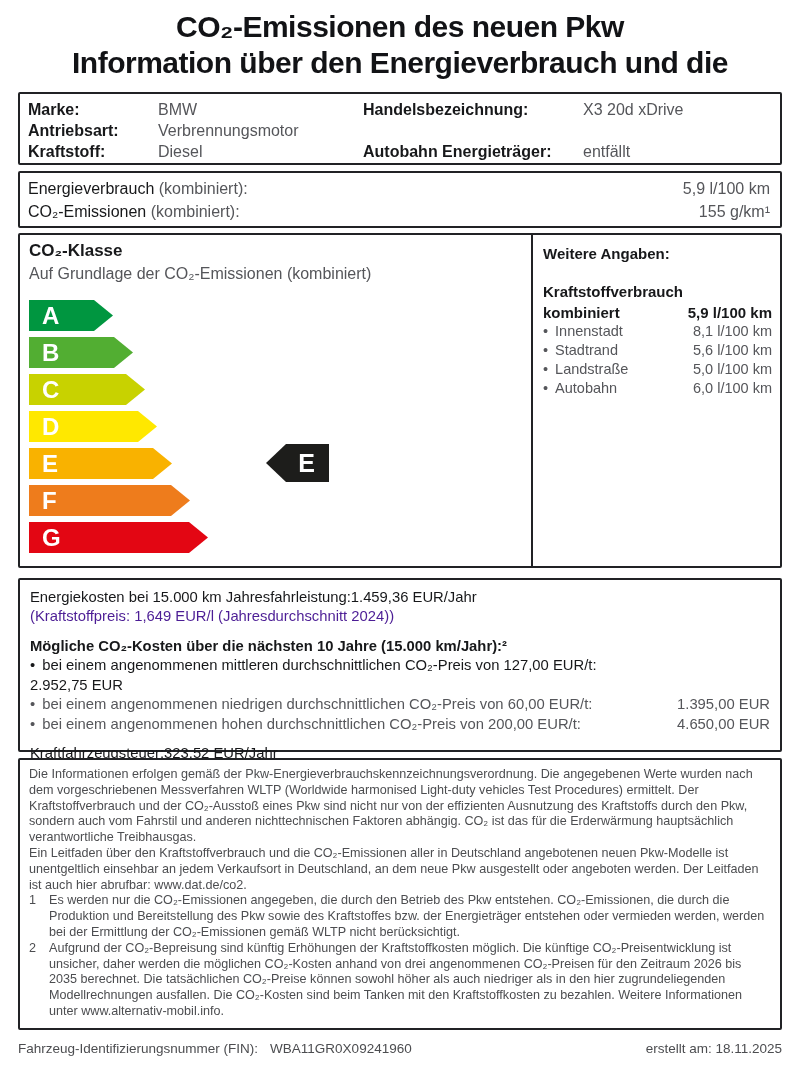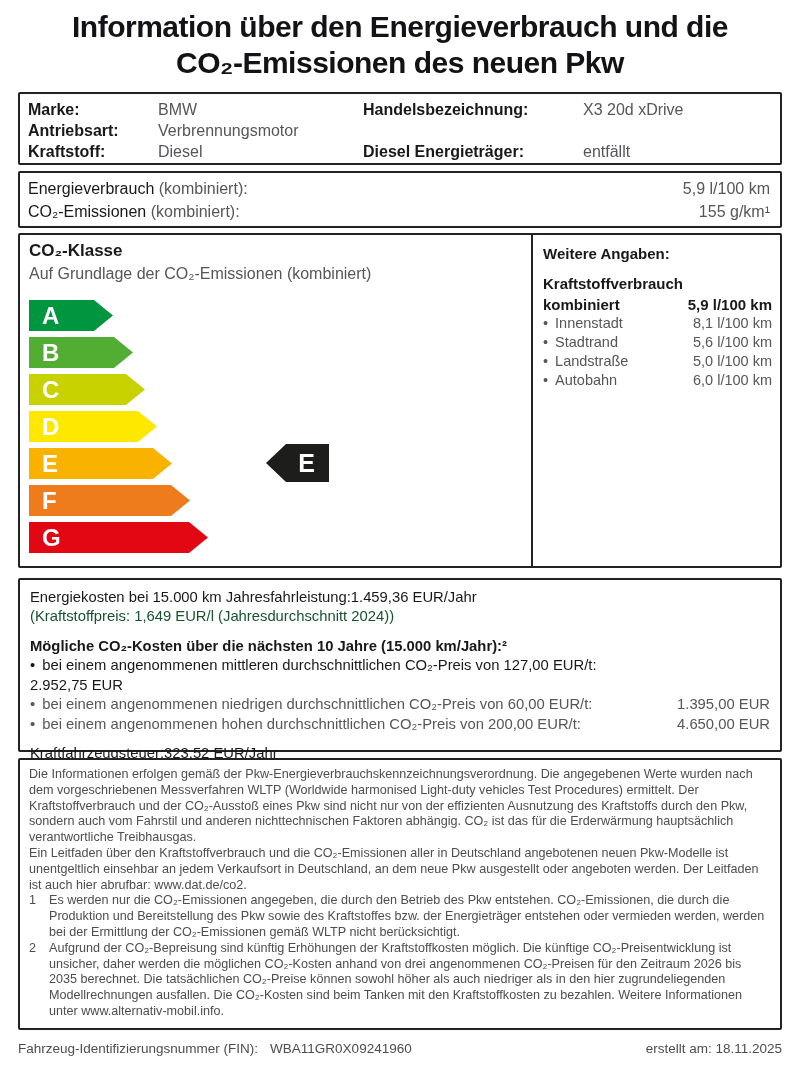--- a/index.html
+++ b/index.html
@@ -34,30 +34,30 @@
   .arrows { position:relative; margin-top:16px; height:260px; }
   .class-arrow { height:31px; margin-bottom:6px; display:flex; align-items:center;
                  clip-path:polygon(0 0, calc(100% - 19px) 0, 100% 50%, calc(100% - 19px) 100%, 0 100%); }
   .class-arrow span { color:#fff; font-weight:bold; font-size:24px; padding-left:13px; line-height:31px; }
   .indicator { position:absolute; left:237px; top:144px; width:63px; height:38px;
                clip-path:polygon(20px 0, 100% 0, 100% 100%, 20px 100%, 0 50%);
                display:flex; align-items:center; justify-content:center; }
   .indicator span { color:#fff; font-weight:bold; font-size:25px; padding-left:18px; }
 
   .wa-heading { font-weight:bold; font-size:15px; line-height:18px; }
-  .kv-heading { font-weight:bold; font-size:15px; line-height:18px; margin-top:12px; }
+  .kv-heading { font-weight:bold; font-size:15px; line-height:18px; margin-top:20px; }
   .kv-row { display:flex; justify-content:space-between; font-size:15px; line-height:19px; font-weight:bold; margin-top:2px; }
   .kv-item { display:flex; justify-content:space-between; font-size:14.5px; line-height:19px; color:#55565a; }
   .kv-item .dot::before { content:"•"; margin-right:7px; }
 
   
   .box4 { top:578px; height:174px; padding:7px 10px 0 10px; font-size:14.8px; }
   .cost-row { display:flex; line-height:20px; }
   .bold { font-weight:normal; }
-  .note { line-height:19px; color:#14532d; }
+  .note { line-height:19px; color:#4c1d95; }
   .co2cost-head { font-weight:bold; line-height:20px; margin-top:10px; }
   .cost-item { display:flex; justify-content:space-between; line-height:19.5px; color:#55565a; }
   .cost-item.bold { color:#17181a;flex-direction:column; }
   .cost-item .blt::before { content:"•"; margin-right:7px; }
   .tax-row { margin-top:9px; }
 
   
   .box5 { top:758px; height:272px; padding:7px 9px 0 9px; font-size:12.6px; line-height:15.8px; color:#4c4d50; }
   .fnote { display:flex; }
   .fnote .fm { width:20px; flex:0 0 20px; }
@@ -67,39 +67,39 @@
   .footer { position:absolute; top:1041px; left:18px; width:764px; display:flex;
             justify-content:space-between; font-size:13.5px; color:#4c4d50; }
   .footer .fin { display:flex; gap:12px; }
 </style>
 </head>
 <body>
 
 <div class="page">
 
   <div class="title">
+    <div>CO₂-Emissionen des neuen Pkw</div>
     <div>Information über den Energieverbrauch und die</div>
-    <div>CO₂-Emissionen des neuen Pkw</div>
   </div>
 
   <div class="box box1">
     <div class="vgrid">
       <div class="lbl">Marke:</div>
       <div class="gray">BMW</div>
       <div class="lbl">Handelsbezeichnung:</div>
       <div class="gray">X3 20d xDrive</div>
 
       <div class="lbl">Antriebsart:</div>
       <div class="gray">Verbrennungsmotor</div>
       <div></div>
       <div></div>
 
       <div class="lbl">Kraftstoff:</div>
       <div class="gray">Diesel</div>
-      <div class="lbl">Diesel Energieträger:</div>
+      <div class="lbl">Autobahn Energieträger:</div>
       <div class="gray">entfällt</div>
     </div>
   </div>
 
   <div class="box box2">
     <div class="crow">
       <div><span class="bold">Energieverbrauch</span><span class="gray"> (kombiniert):</span></div>
       <div class="gray">5,9 l/100 km</div>
     </div>
     <div class="crow">

